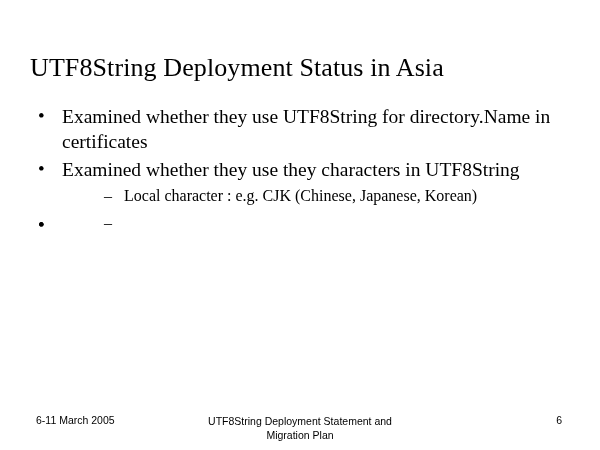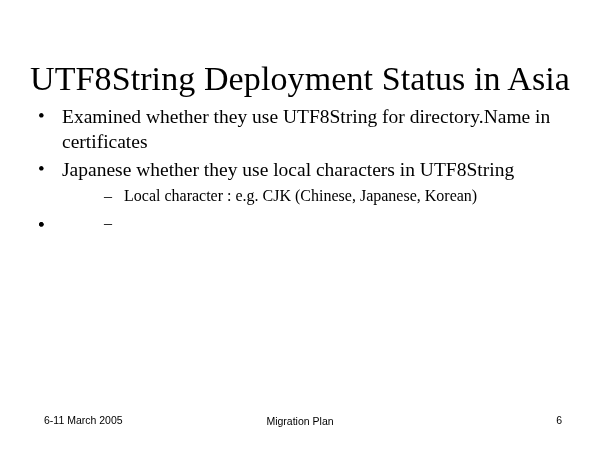--- a/index.html
+++ b/index.html
@@ -18,21 +18,21 @@
     position: relative;
     width: 600px;
     height: 450px;
     box-sizing: border-box;
   }
   .slide-title {
     position: absolute;
     left: 30px;
     top: 36px;
     width: 540px;
-    font-size: 34px;
+    font-size: 26px;
     font-family: "Liberation Serif", serif;
     font-weight: normal;
     line-height: 1.15;
     letter-spacing: 0.1px;
     white-space: nowrap;
   }
   .body-block {
     position: absolute;
     left: 32px;
     top: 104px;
@@ -83,21 +83,21 @@
     left: 0;
     right: 0;
     top: 412px;
     height: 38px;
     font-family: "Liberation Sans", sans-serif;
     font-size: 10.5px;
     color: #000000;
   }
   .footer-date {
     position: absolute;
-    left: 44px;
+    left: 36px;
     top: 2px;
   }
   .footer-center {
     position: absolute;
     left: 150px;
     width: 300px;
     top: 2px;
     text-align: center;
     line-height: 1.35;
   }
@@ -118,21 +118,21 @@
   <div class="body-block">
     <ul class="level1">
 
       <li class="bullet1">
         <span class="bullet-mark">•</span>
         <span>Examined whether they use UTF8String for directory.Name in certificates</span>
       </li>
 
       <li class="bullet1">
         <span class="bullet-mark">•</span>
-        <span>Japanese whether they use local characters in UTF8String</span>
+        <span>Examined whether they use they characters in UTF8String</span>
         <div class="sub-wrap">
           <ul class="level2">
             <li class="bullet2">
               <span class="bullet-mark">–</span>
               <span>Local character : e.g. CJK (Chinese, Japanese, Korean)</span>
             </li>
           </ul>
         </div>
       </li>
 
@@ -150,18 +150,19 @@
           </ul>
         </div>
       </li>
 
     </ul>
   </div>
 
   <div class="footer">
     <div class="footer-date">6-11 March 2005</div>
     <div class="footer-center">
+      <div>UTF8String Deployment Statement and</div>
       <div>Migration Plan</div>
     </div>
     <div class="footer-page">6</div>
   </div>
 
 </div>
 
 </body></html>

